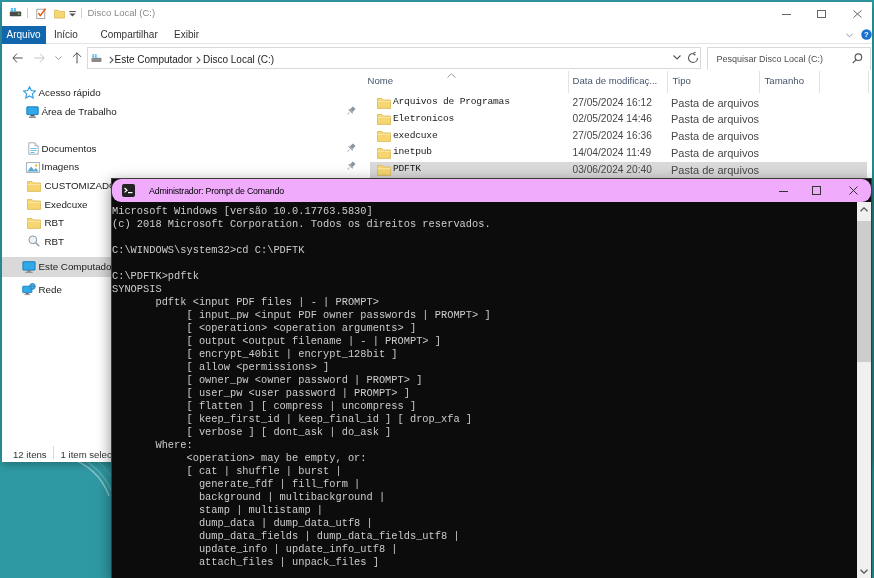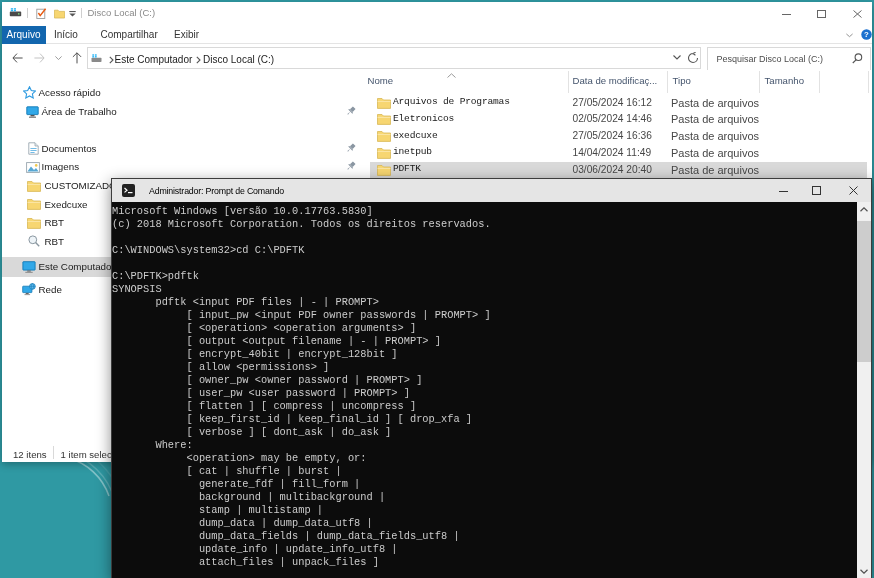--- a/index.html
+++ b/index.html
@@ -35,21 +35,21 @@
 .frow { position:absolute; left:0; width:506px; height:16.7px; font-size:9.6px; letter-spacing:-0.2px; color:#191919; }
 .frow .nm { position:absolute; left:31.5px; top:1.5px; color:#191919;font-family:Liberation Mono, monospace; }
 .frow .dt { position:absolute; left:211px; top:2px; color:#474747; font-size:10.2px; letter-spacing:0; }
 .frow .tp { position:absolute; left:309.5px; top:2px; color:#474747; font-size:11px; letter-spacing:0; }
 
 
 #statusbar { position:absolute; left:0; top:440.5px; width:100%; height:19.5px; background:#fff; font-size:9.6px; color:#333; }
 
 
 #console { position:absolute; left:110.5px; top:178px; width:761.5px; height:401px; background:#0c0c0c; border:1px solid #3c3c3c; box-shadow:0 4px 14px rgba(0,0,0,0.45); }
-#contitle { position:absolute; left:0; top:0; width:100%; height:22.5px; background:#e5e5e5; }
+#contitle { position:absolute; left:0; top:0; width:100%; height:22.5px; background:#f0abfc;border-radius:9px; }
 #contitle .t { position:absolute; left:37px; top:5.5px; font-size:9.8px; letter-spacing:-0.2px; color:#000; transform:scaleX(0.9); transform-origin:left center; }
 #conbody { position:absolute; left:0; top:22.5px; width:745.5px; height:377.5px; background:#0c0c0c; overflow:hidden; }
 #conbody pre { font-family:"Liberation Mono",monospace; font-size:10.35px; line-height:13px; color:#cccccc; padding:3.5px 0 0 0.5px; letter-spacing:0; }
 #conscroll { position:absolute; right:0; top:22.5px; width:14px; height:377.5px; background:#f0f0f0; }
 #conthumb { position:absolute; left:0; top:19px; width:14px; height:141px; background:#cdcdcd; }
 </style>
 </head>
 <body>
 
 <svg class="abs" style="left:0;top:440px;" width="874" height="138" viewBox="0 0 874 138">

